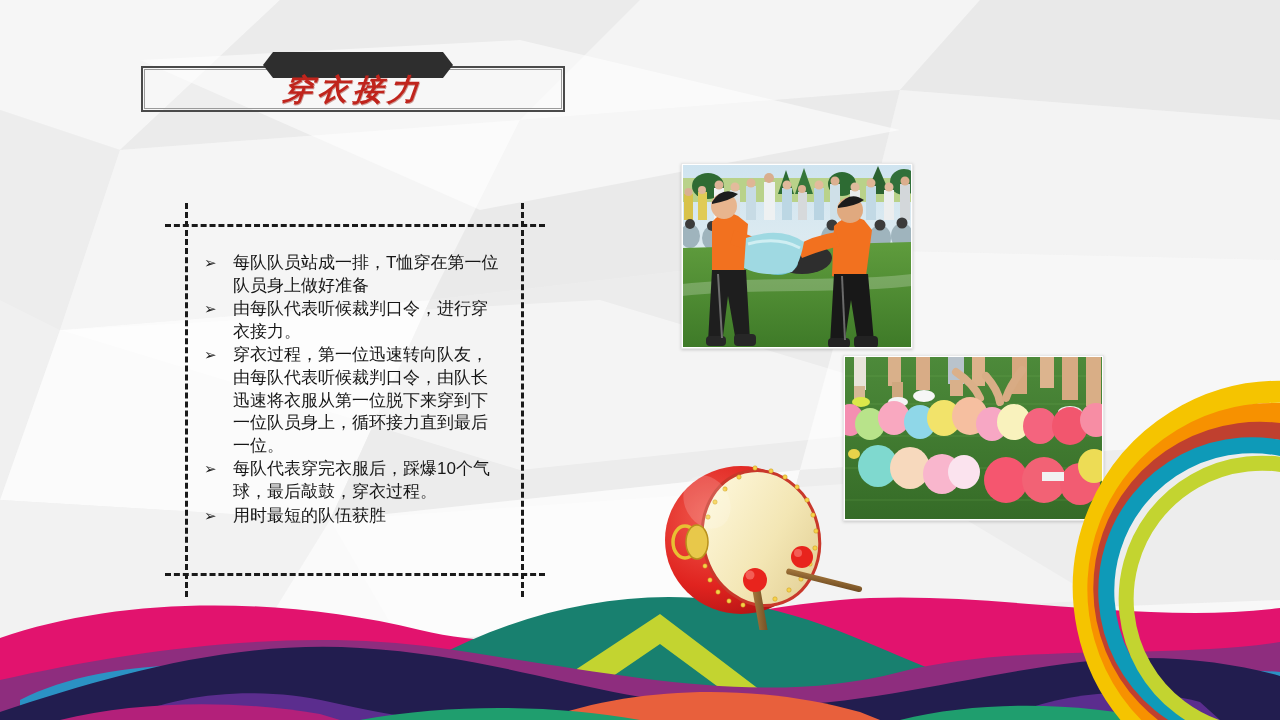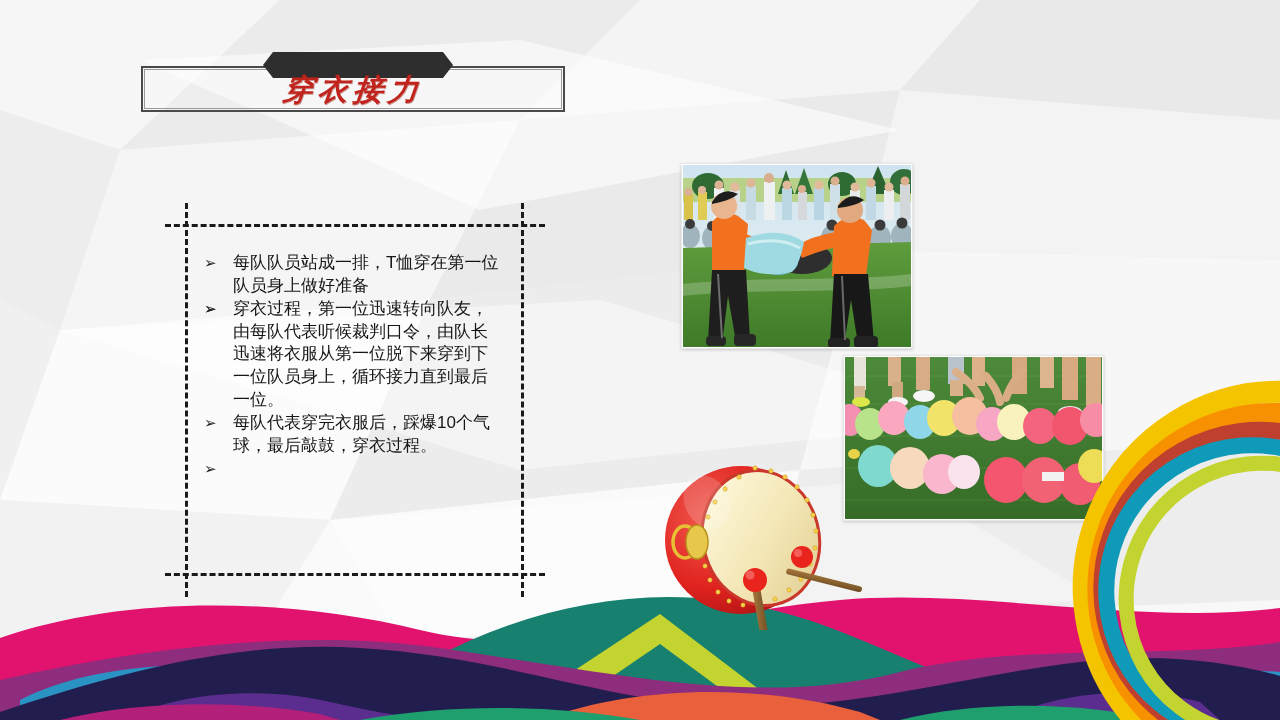--- a/index.html
+++ b/index.html
@@ -111,31 +111,33 @@
   <div class="dash-v" style="left:185px;top:203px;height:394px;"></div>
   <div class="dash-v" style="left:521px;top:203px;height:394px;"></div>
 
   <div class="bullets">
     <div class="bullet">
       <span class="arrow">➢</span>
       <span class="btxt">每队队员站成一排，T恤穿在第一位队员身上做好准备</span>
     </div>
     <div class="bullet">
       <span class="arrow">➢</span>
+      <span class="btxt">由每队代表听候裁判口令，进行穿衣接力。</span>
     </div>
     <div class="bullet">
       <span class="arrow">➢</span>
       <span class="btxt">穿衣过程，第一位迅速转向队友，由每队代表听候裁判口令，由队长迅速将衣服从第一位脱下来穿到下一位队员身上，循环接力直到最后一位。</span>
     </div>
     <div class="bullet">
       <span class="arrow">➢</span>
       <span class="btxt">每队代表穿完衣服后，踩爆10个气球，最后敲鼓，穿衣过程。</span>
     </div>
     <div class="bullet">
       <span class="arrow">➢</span>
+      <span class="btxt">用时最短的队伍获胜</span>
     </div>
   </div>
 
   <div class="photo" id="photo-relay">
     <svg class="ph-svg" viewBox="0 0 230 184" preserveAspectRatio="none">
       <defs>
         <linearGradient id="sky1" x1="0" y1="0" x2="0" y2="1">
           <stop offset="0" stop-color="#cfe4f0"></stop>
             <stop offset="1" stop-color="#eef3f2"></stop>
         </linearGradient>

